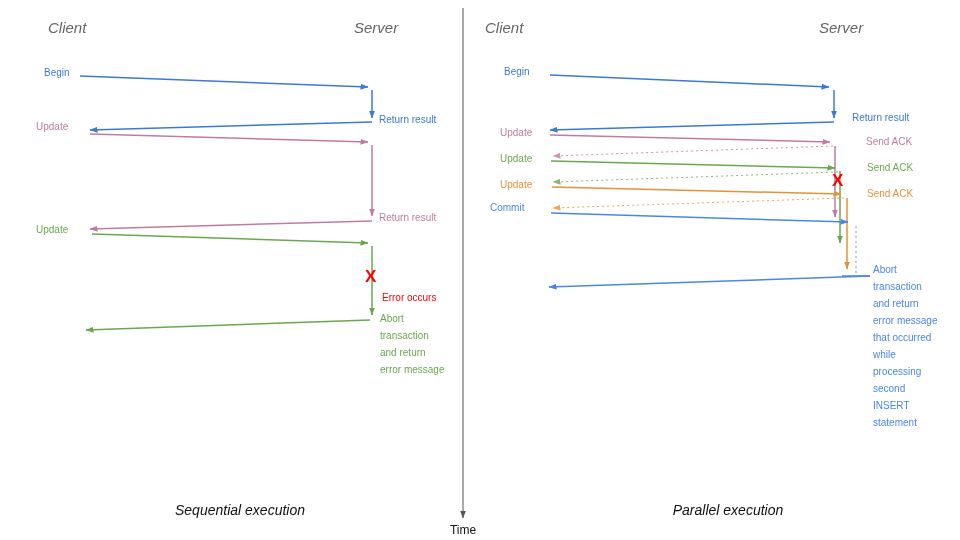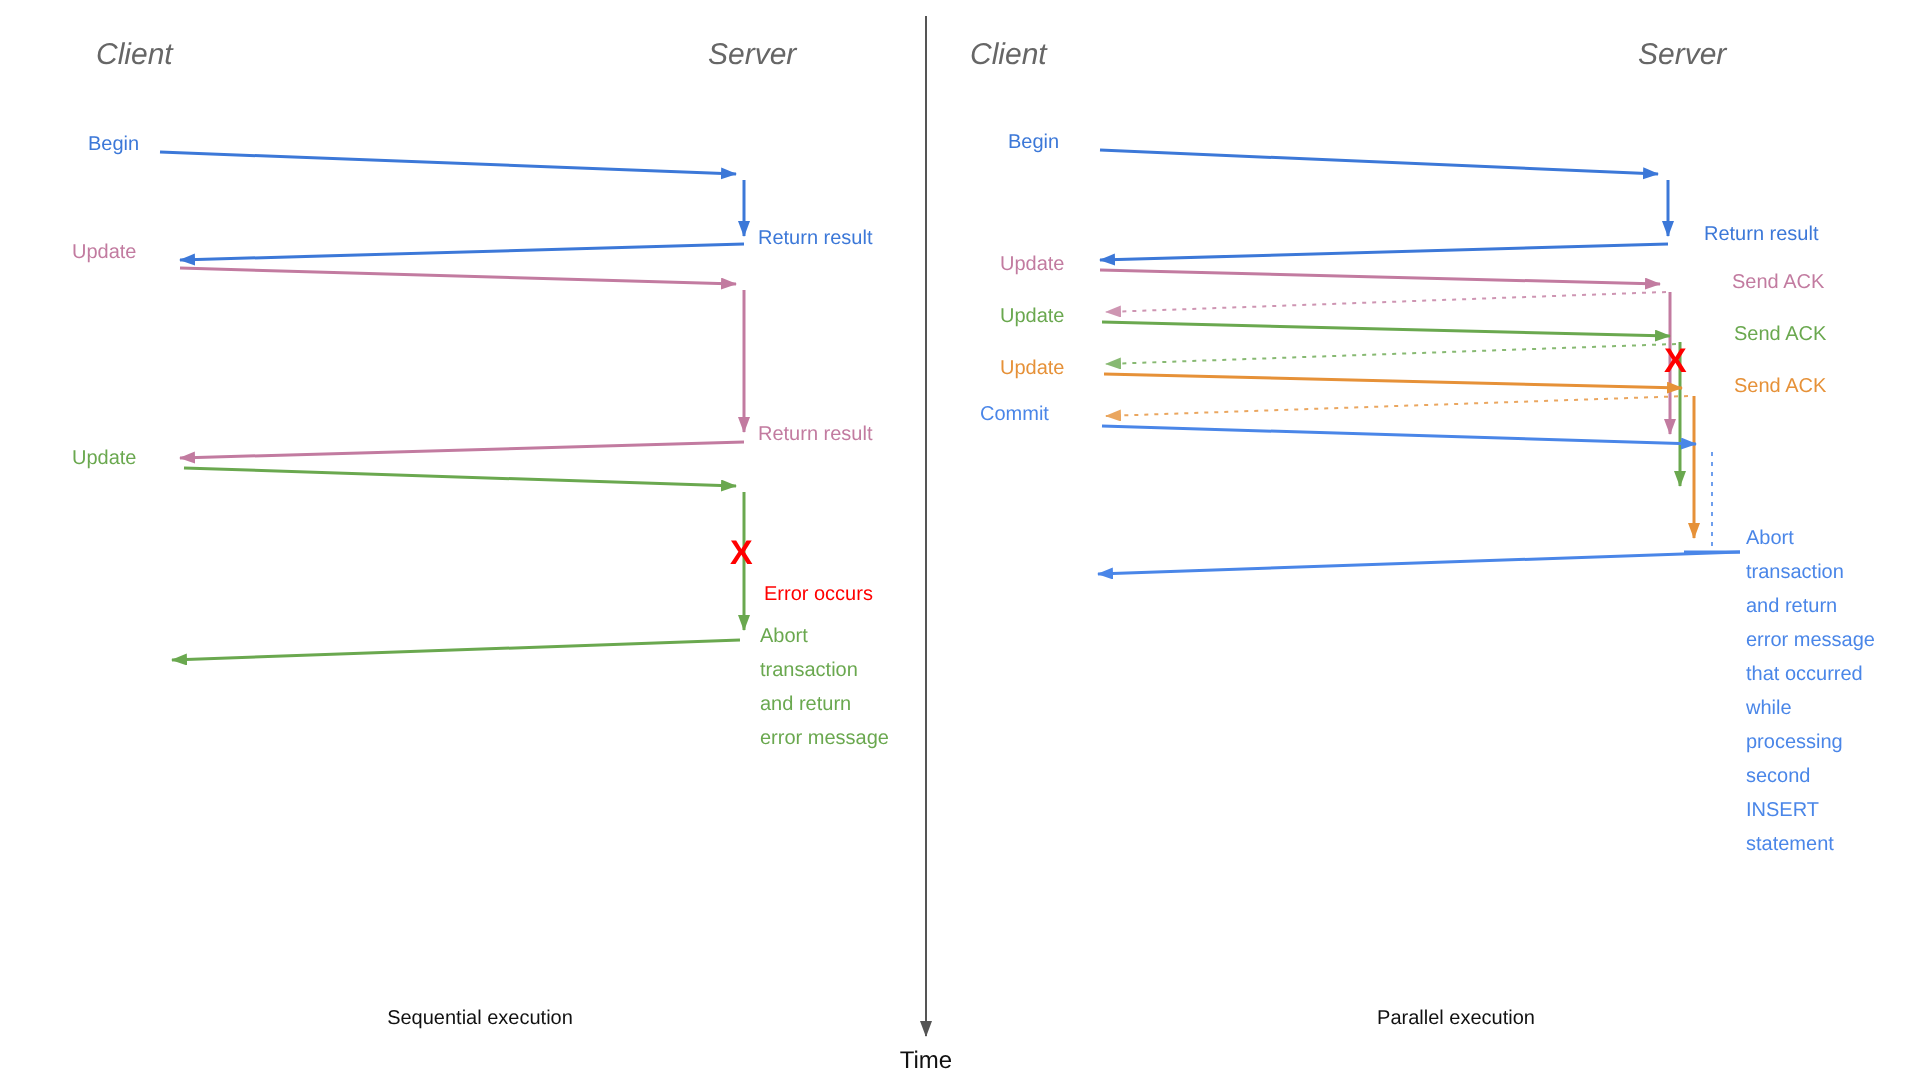--- a/index.html
+++ b/index.html
@@ -11,21 +11,21 @@
   .lbl{position:absolute; font-size:10px; white-space:nowrap; line-height:14px;}
   .hdr{font-size:15px; font-style:italic; color:#666666;}
   .blue{color:#3c78d8}
   .lblue{color:#4a86e8}
   .pink{color:#c27ba0}
   .green{color:#6aa84f}
   .orange{color:#e69138}
   .red{color:#ff0000}
   .xmark{font-weight:bold; font-size:17px; line-height:17px;}
   .multi{white-space:pre-line; line-height:17px;}
-  .caption{font-size:10px; color:#111111; width:200px; text-align:center; white-space:nowrap;}
+  .caption{font-size:14px; color:#111111; width:200px; text-align:center; white-space:nowrap;font-style:italic;}
   .timelbl{font-size:12px; color:#111111; width:44px; text-align:center;}
 </style>
 </head>
 <body>
 
 <div id="canvas">
 
   <svg id="arrows" viewBox="0 0 960 540" xmlns="http://www.w3.org/2000/svg">
     <defs>
       <marker id="ar-blue" markerWidth="9" markerHeight="7" refX="7.5" refY="3" orient="auto" markerUnits="userSpaceOnUse">

